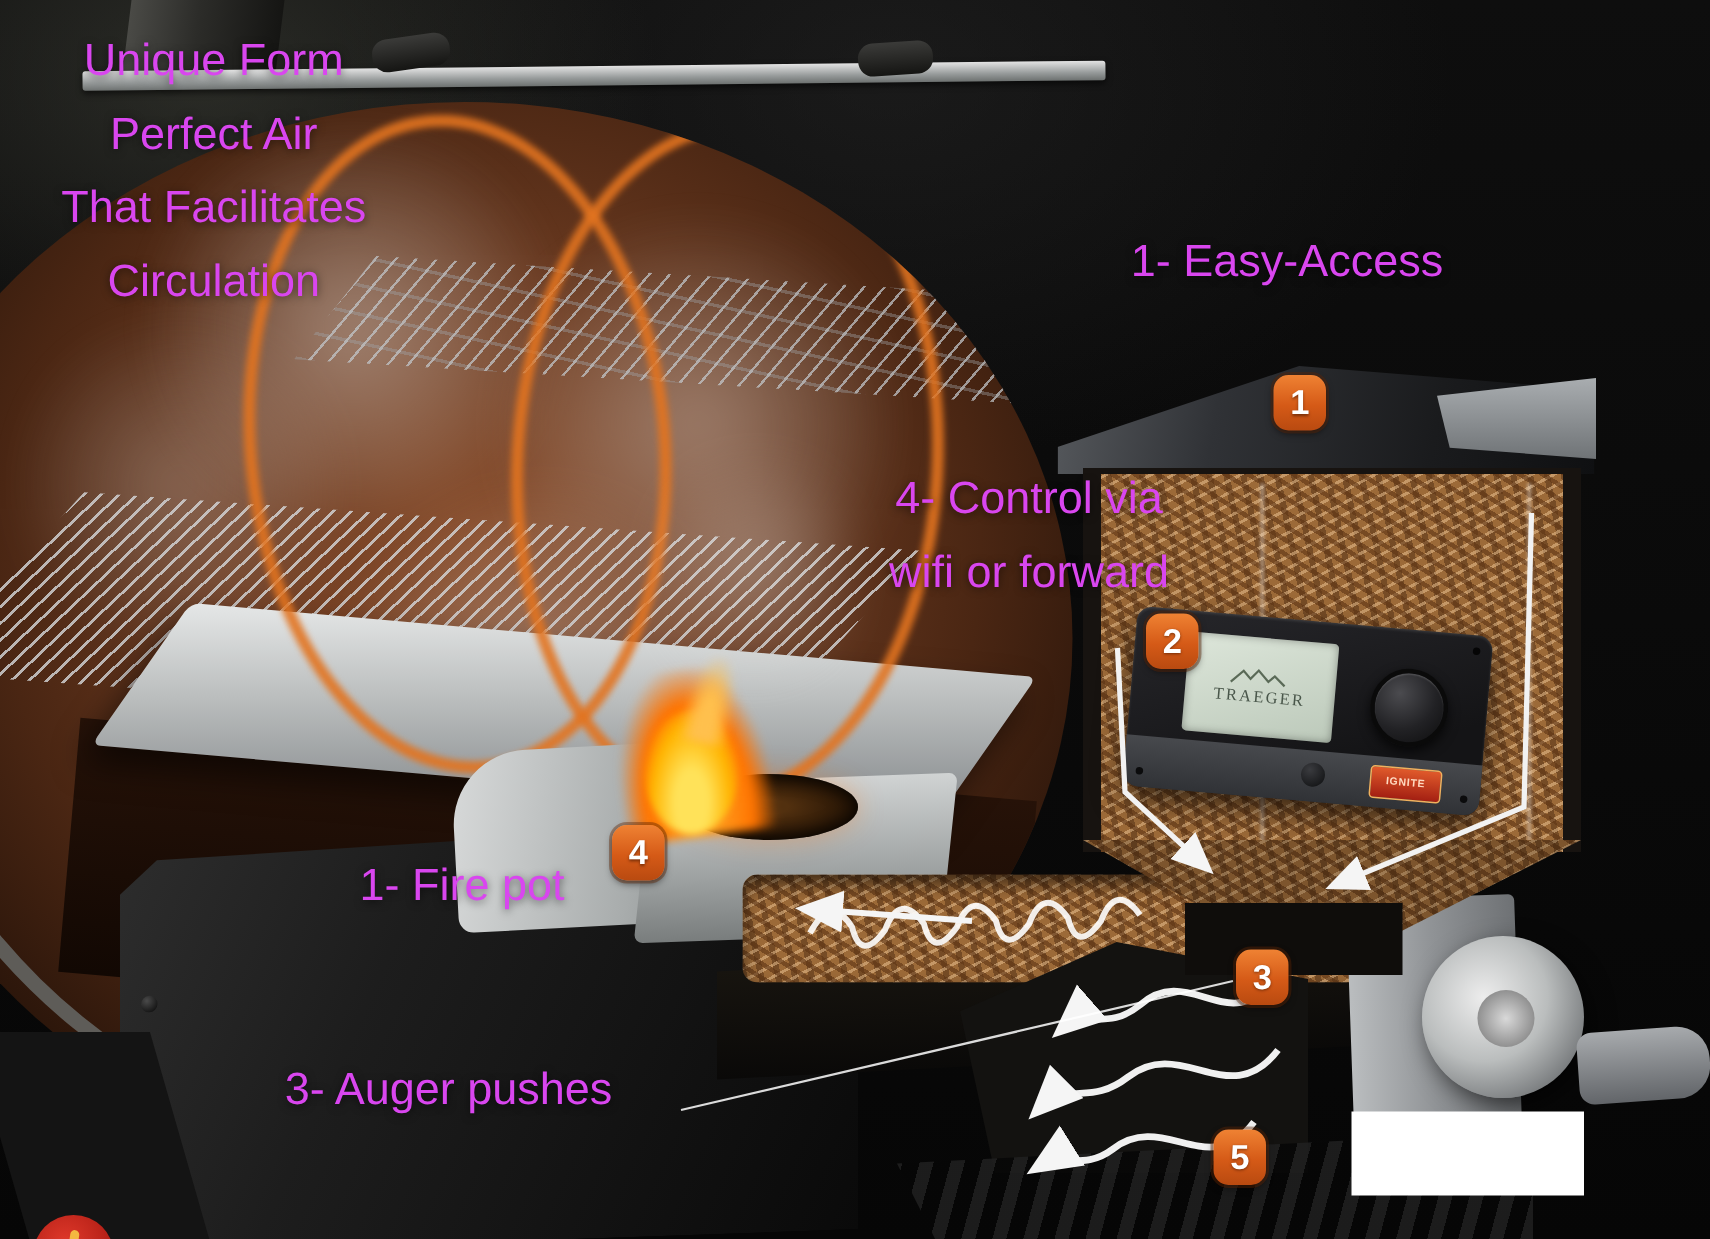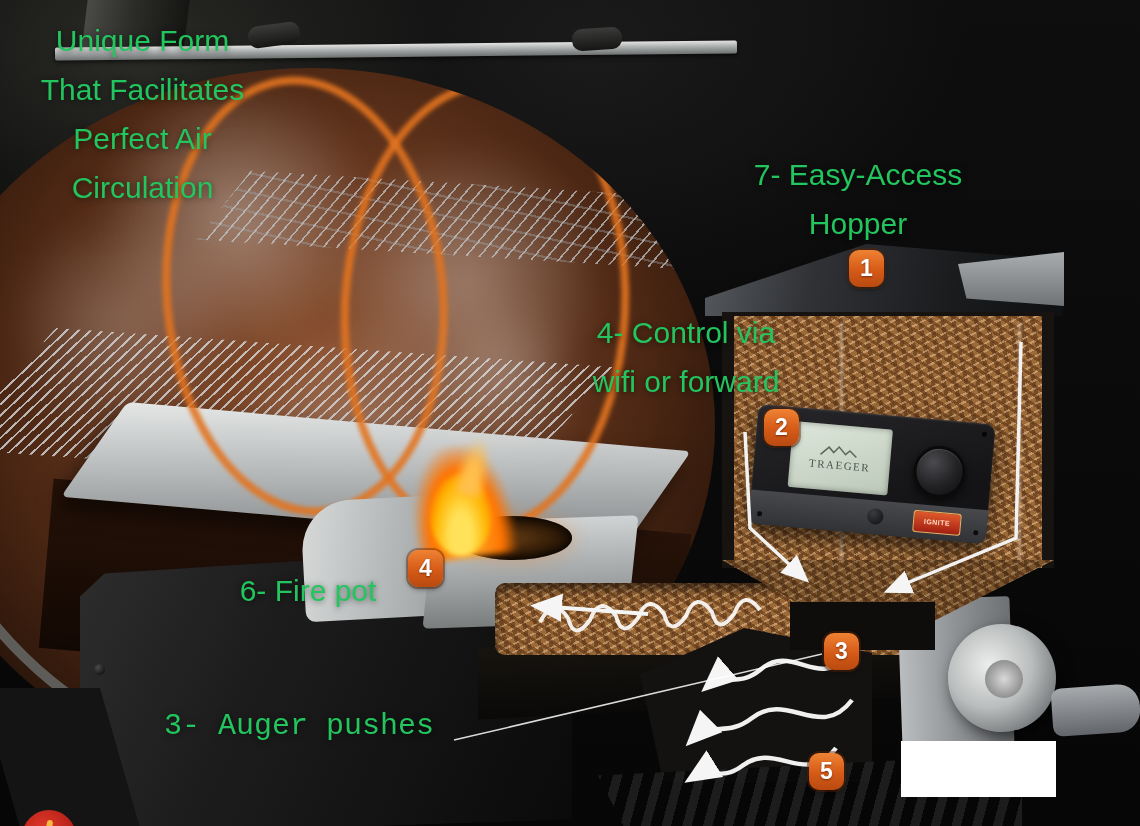--- a/index.html
+++ b/index.html
@@ -142,28 +142,28 @@
 
   
   .badge{width:35px;height:37px;border-radius:10px;display:flex;align-items:center;justify-content:center;
       background:linear-gradient(180deg,#ef8233 0%,#d55a17 55%,#b94a10 100%);
       box-shadow:0 0 0 2px rgba(95,38,6,.4), 0 2px 5px rgba(0,0,0,.5);
       color:#fff;font-size:23px;font-weight:bold;text-shadow:0 1px 2px rgba(60,20,0,.6);}
   .b1{left:849px;top:250px;} .b2{left:764px;top:409px;} .b3{left:824px;top:633px;}
   .b4{left:408px;top:550px;} .b5{left:809px;top:753px;}
 
   
-  .label{color:#22c55e;font-size:30px;line-height:49px;text-align:center;
+  .label{color:#d946ef;font-size:30px;line-height:49px;text-align:center;
       text-shadow:0 1px 6px rgba(0,0,0,.55);}
   .label span{display:block;}
   .lb-circ{left:0;top:16px;width:285px;}
   .lb-hopper{left:712px;top:150px;width:292px;}
   .lb-control{left:528px;top:308px;width:316px;}
   .lb-firepot{left:218px;top:566px;width:180px;}
-  .lb-auger{left:146px;top:702px;width:306px;font-family:Liberation Mono, monospace;}
+  .lb-auger{left:146px;top:702px;width:306px;}
   .lb-fan{left:600px;top:726px;width:205px;}
 
   .white-patch{left:901px;top:741px;width:155px;height:56px;background:#fff;}
   .corner-logo{left:22px;top:810px;width:54px;height:54px;border-radius:50%;
       background:radial-gradient(circle at 40% 35%, #e0392b, #b01d14 70%);}
   .logo-glyph{left:24px;top:10px;width:6px;height:18px;border-radius:3px;
       background:#f4b840;transform:rotate(8deg);}
 </style>
 </head>
 <body>
@@ -259,34 +259,33 @@
   </svg>
 
   <div class="abs badge b1">1</div>
   <div class="abs badge b2">2</div>
   <div class="abs badge b3">3</div>
   <div class="abs badge b4">4</div>
   <div class="abs badge b5">5</div>
 
   <div class="abs label lb-circ">
     <span>Unique Form</span>
+    <span>Perfect Air</span>
     <span>That Facilitates</span>
-    <span>Perfect Air</span>
     <span>Circulation</span>
   </div>
   <div class="abs label lb-hopper">
-    <span>7- Easy-Access</span>
-    <span>Hopper</span>
+    <span>1- Easy-Access</span>
   </div>
   <div class="abs label lb-control">
     <span>4- Control via</span>
     <span>wifi or forward</span>
   </div>
   <div class="abs label lb-firepot">
-    <span>6- Fire pot</span>
+    <span>1- Fire pot</span>
   </div>
   <div class="abs label lb-auger">
     <span>3- Auger pushes</span>
   </div>
 
   <div class="abs white-patch"></div>
   <div class="abs corner-logo">
     <div class="abs logo-glyph"></div>
   </div>
 </div>

